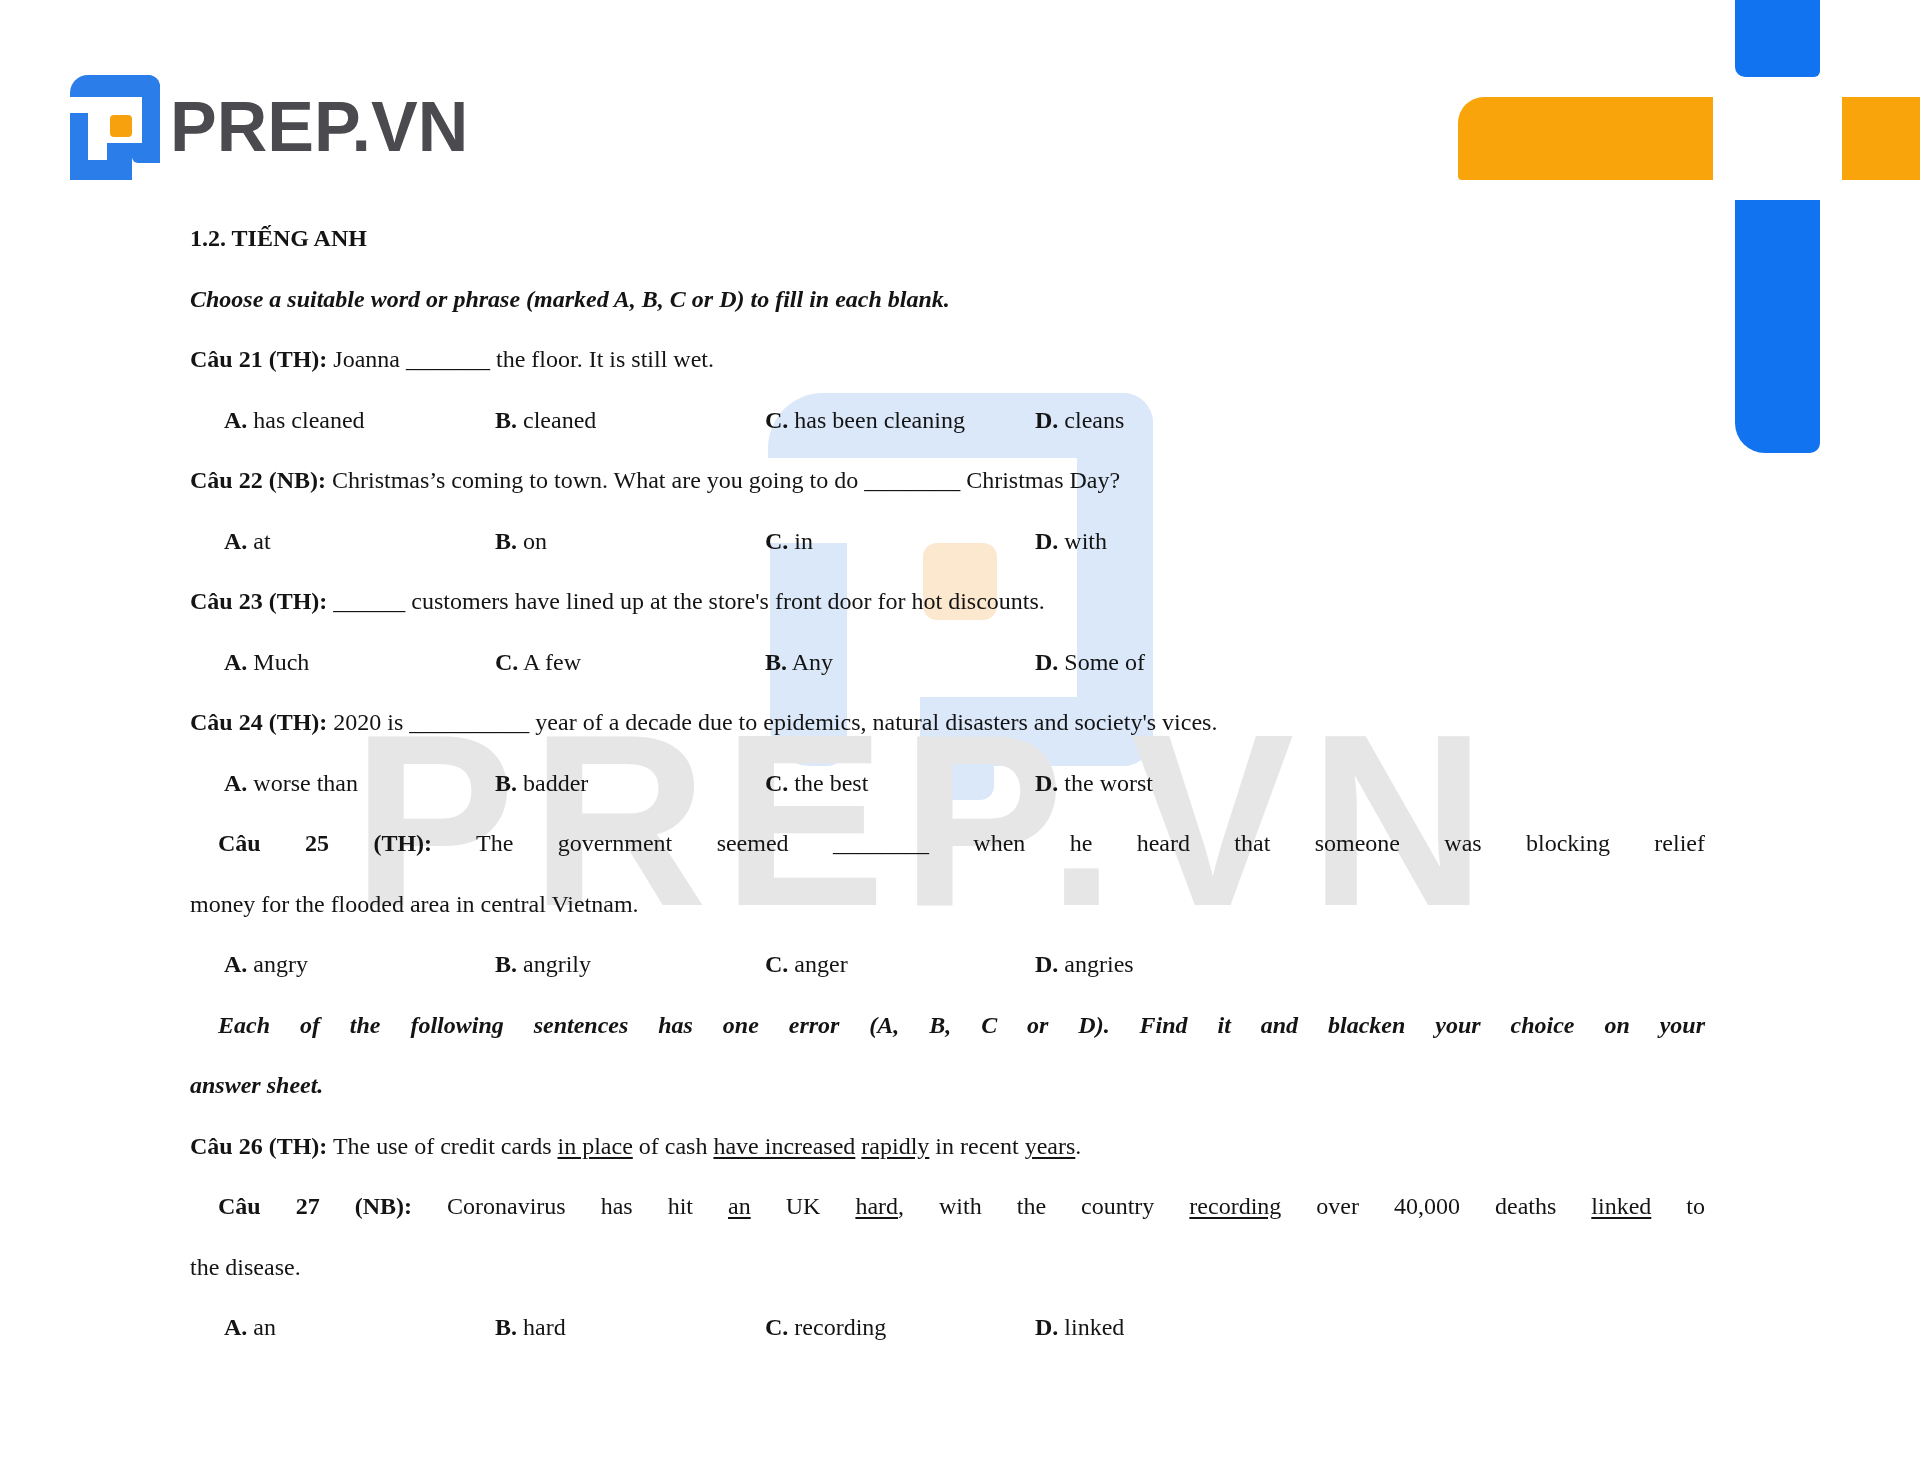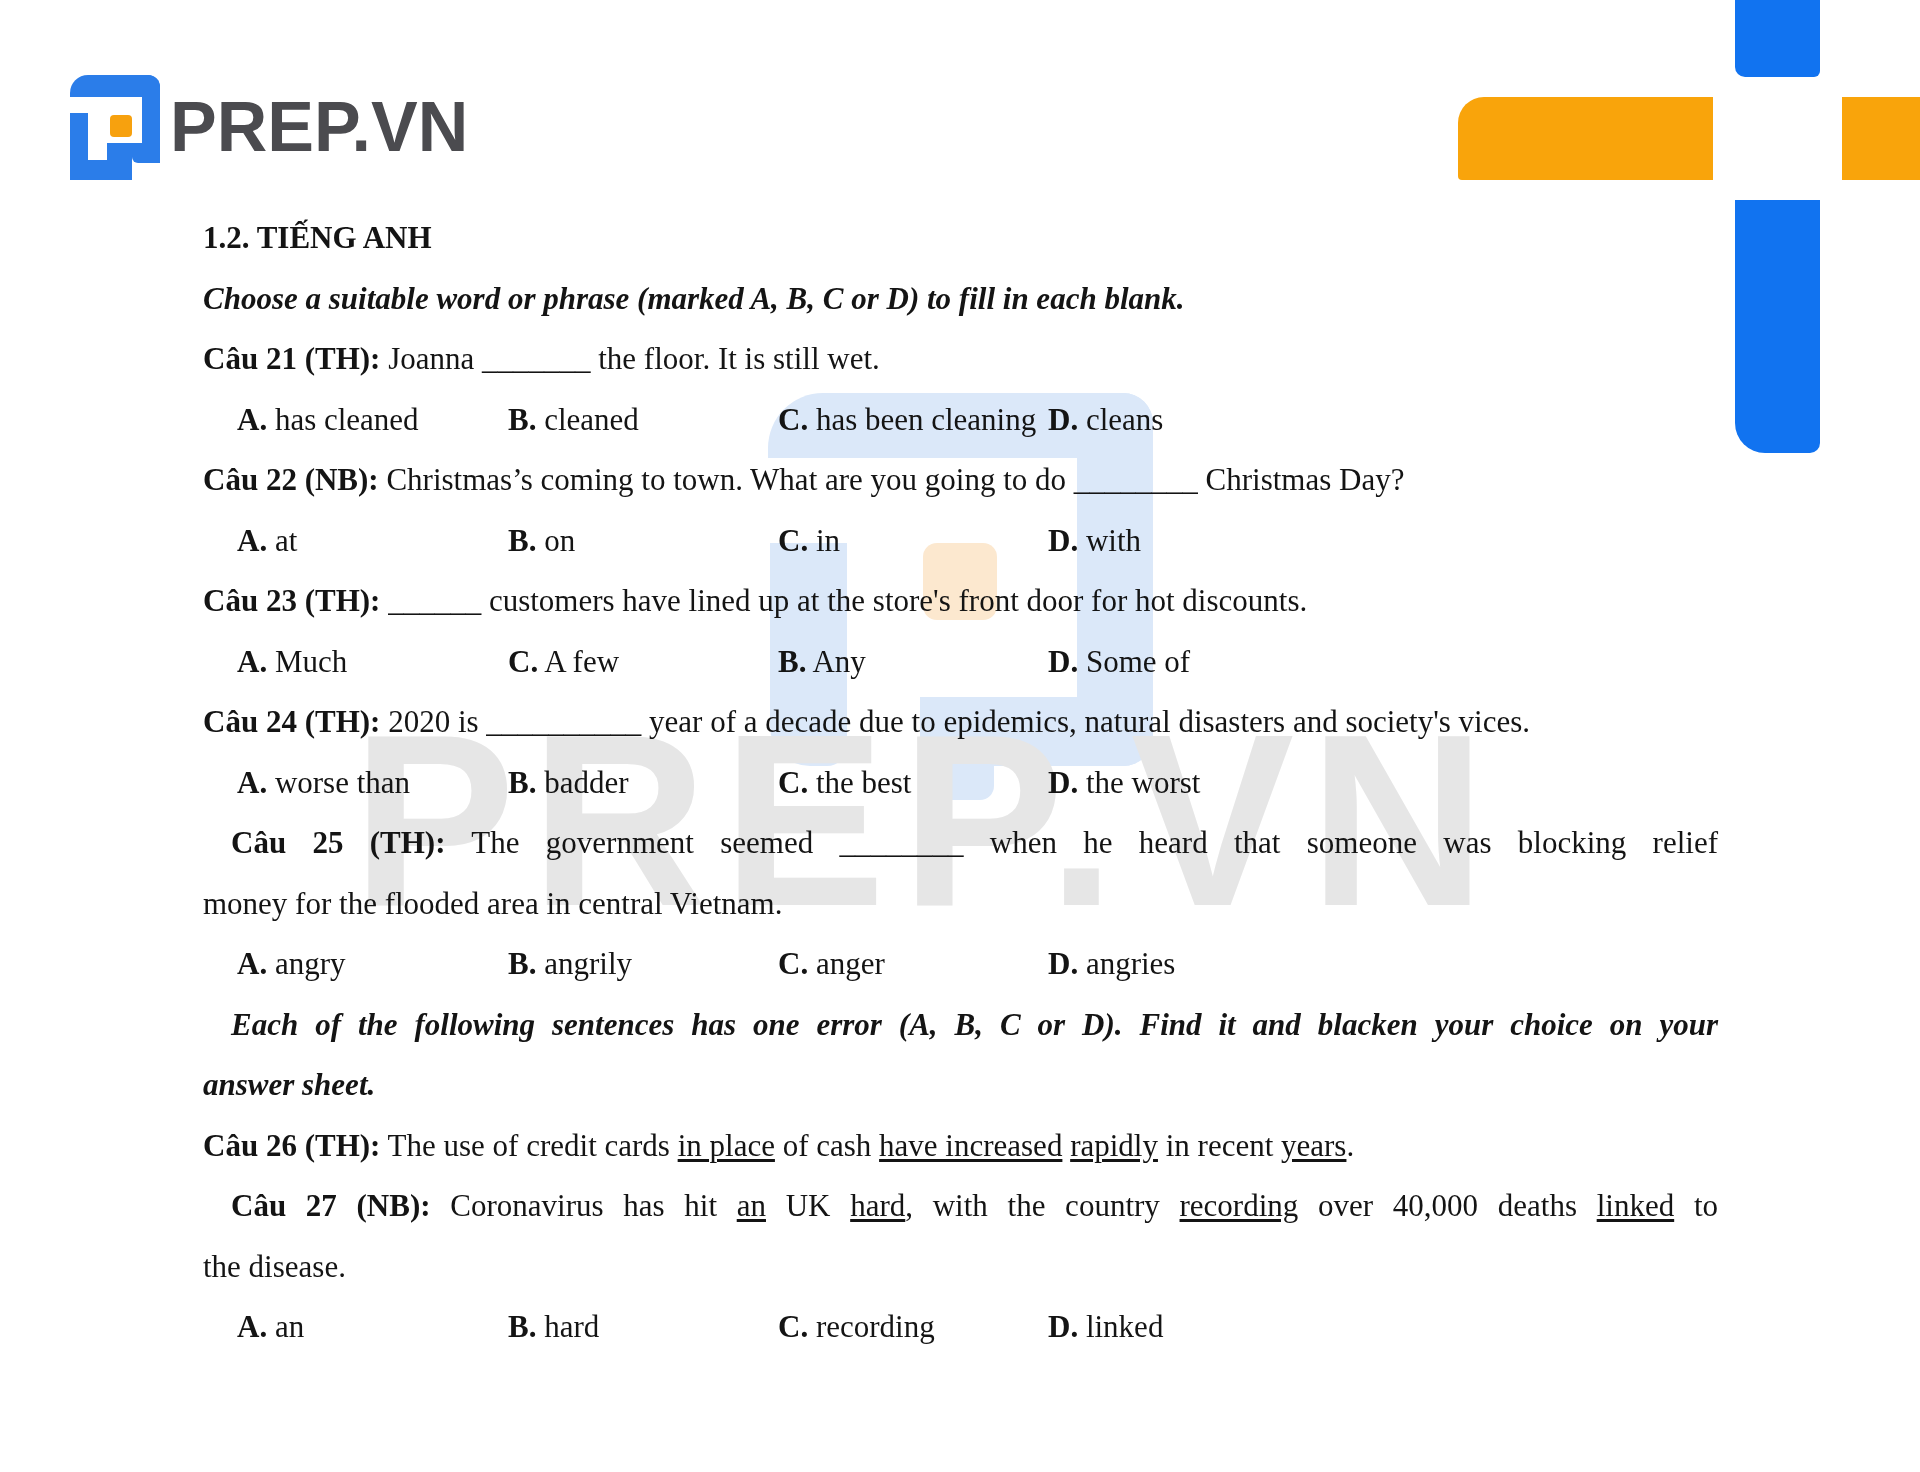--- a/index.html
+++ b/index.html
@@ -50,22 +50,22 @@
   .wm-text {
     left: 352px; top: 698px;
     font-family: "Liberation Sans", sans-serif;
     font-weight: bold; font-size: 245px; line-height: 1;
     letter-spacing: 15px; color: #e6e6e6;
     white-space: nowrap;
   }
 
   
   .content {
-    position: absolute; left: 203px; top: 208px; width: 1515px;
-    font-size: 31px; line-height: 60.5px;
+    position: absolute; left: 190px; top: 208px; width: 1515px;
+    font-size: 24px; line-height: 60.5px;
     z-index: 2;
   }
   .line { text-align: left; }
   .line.justify { text-align: justify; text-align-last: justify; margin-left: 28px; }
   .b { font-weight: bold; }
   .i { font-style: italic; }
   .u { text-decoration: underline; text-underline-offset: 3px; }
   .opts {
     display: grid;
     grid-template-columns: 271px 270px 270px auto;

